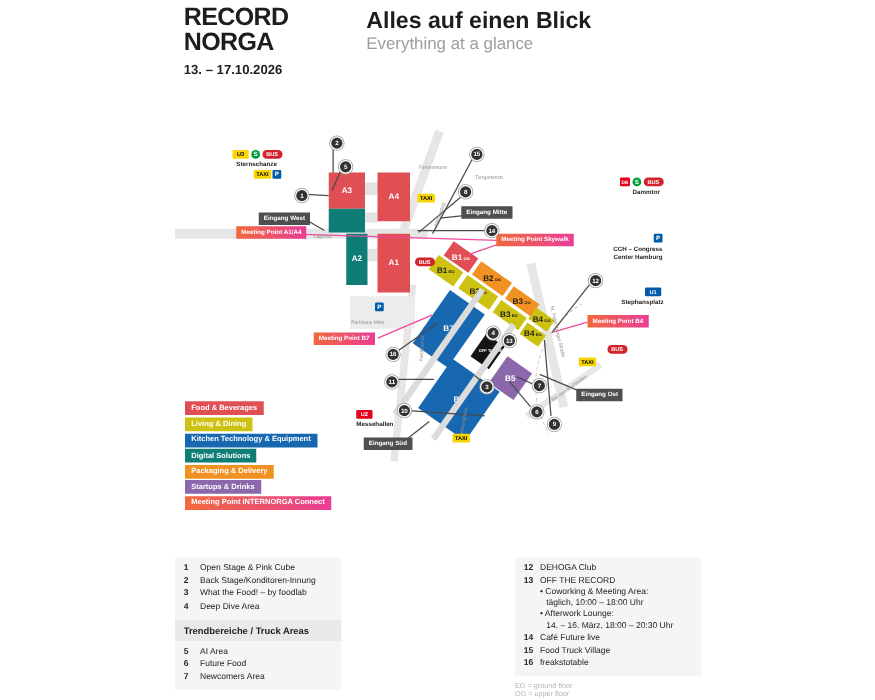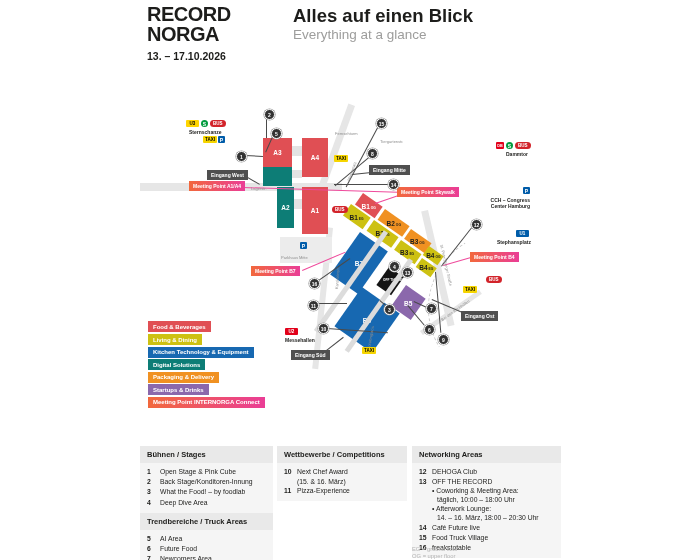--- a/index.html
+++ b/index.html
@@ -257,21 +257,20 @@
 
   <div class="lg" style="top:321px;background:#e04f54;">Food &amp; Beverages</div>
   <div class="lg" style="top:334px;background:#cdc112;">Living &amp; Dining</div>
   <div class="lg" style="top:346.5px;background:#1768b1;">Kitchen Technology &amp; Equipment</div>
   <div class="lg" style="top:359px;background:#0d7d76;">Digital Solutions</div>
   <div class="lg" style="top:371.5px;background:#f09122;">Packaging &amp; Delivery</div>
   <div class="lg" style="top:384px;background:#8b68ac;">Startups &amp; Drinks</div>
   <div class="lg" style="top:396.5px;background:linear-gradient(90deg,#f2683c,#ea3d96);">Meeting Point INTERNORGA Connect</div>
 
   <div class="col" style="left:140px;width:133px;">
-    <div class="sec-h">Bühnen / Stages</div>
     <div class="sec-b">
       <div class="row">
           <span class="n">1</span>
           <span>Open Stage &amp; Pink Cube</span>
         </div>
       <div class="row">
           <span class="n">2</span>
           <span>Back Stage/Konditoren-Innung</span>
         </div>
       <div class="row">
@@ -294,37 +293,22 @@
           <span>Future Food</span>
         </div>
       <div class="row">
           <span class="n">7</span>
           <span>Newcomers Area</span>
         </div>
 
     </div>
   </div>
 
-  <div class="col" style="left:277px;width:130px;">
-    <div class="sec-h">Wettbewerbe / Competitions</div>
-    <div class="sec-b">
-      <div class="row">
-          <span class="n">10</span>
-          <span>Next Chef Award</span>
-        </div>
-      <div class="sub">(15. &amp; 16. März)</div>
-      <div class="row">
-          <span class="n">11</span>
-          <span>Pizza-Experience</span>
-        </div>
-    </div>
-  </div>
 
   <div class="col" style="left:412px;width:149px;">
-    <div class="sec-h">Networking Areas</div>
     <div class="sec-b">
       <div class="row">
           <span class="n">12</span>
           <span>DEHOGA Club</span>
         </div>
       <div class="row">
           <span class="n">13</span>
           <span>OFF THE RECORD</span>
         </div>
       <div class="bul">• Coworking &amp; Meeting Area:</div>

